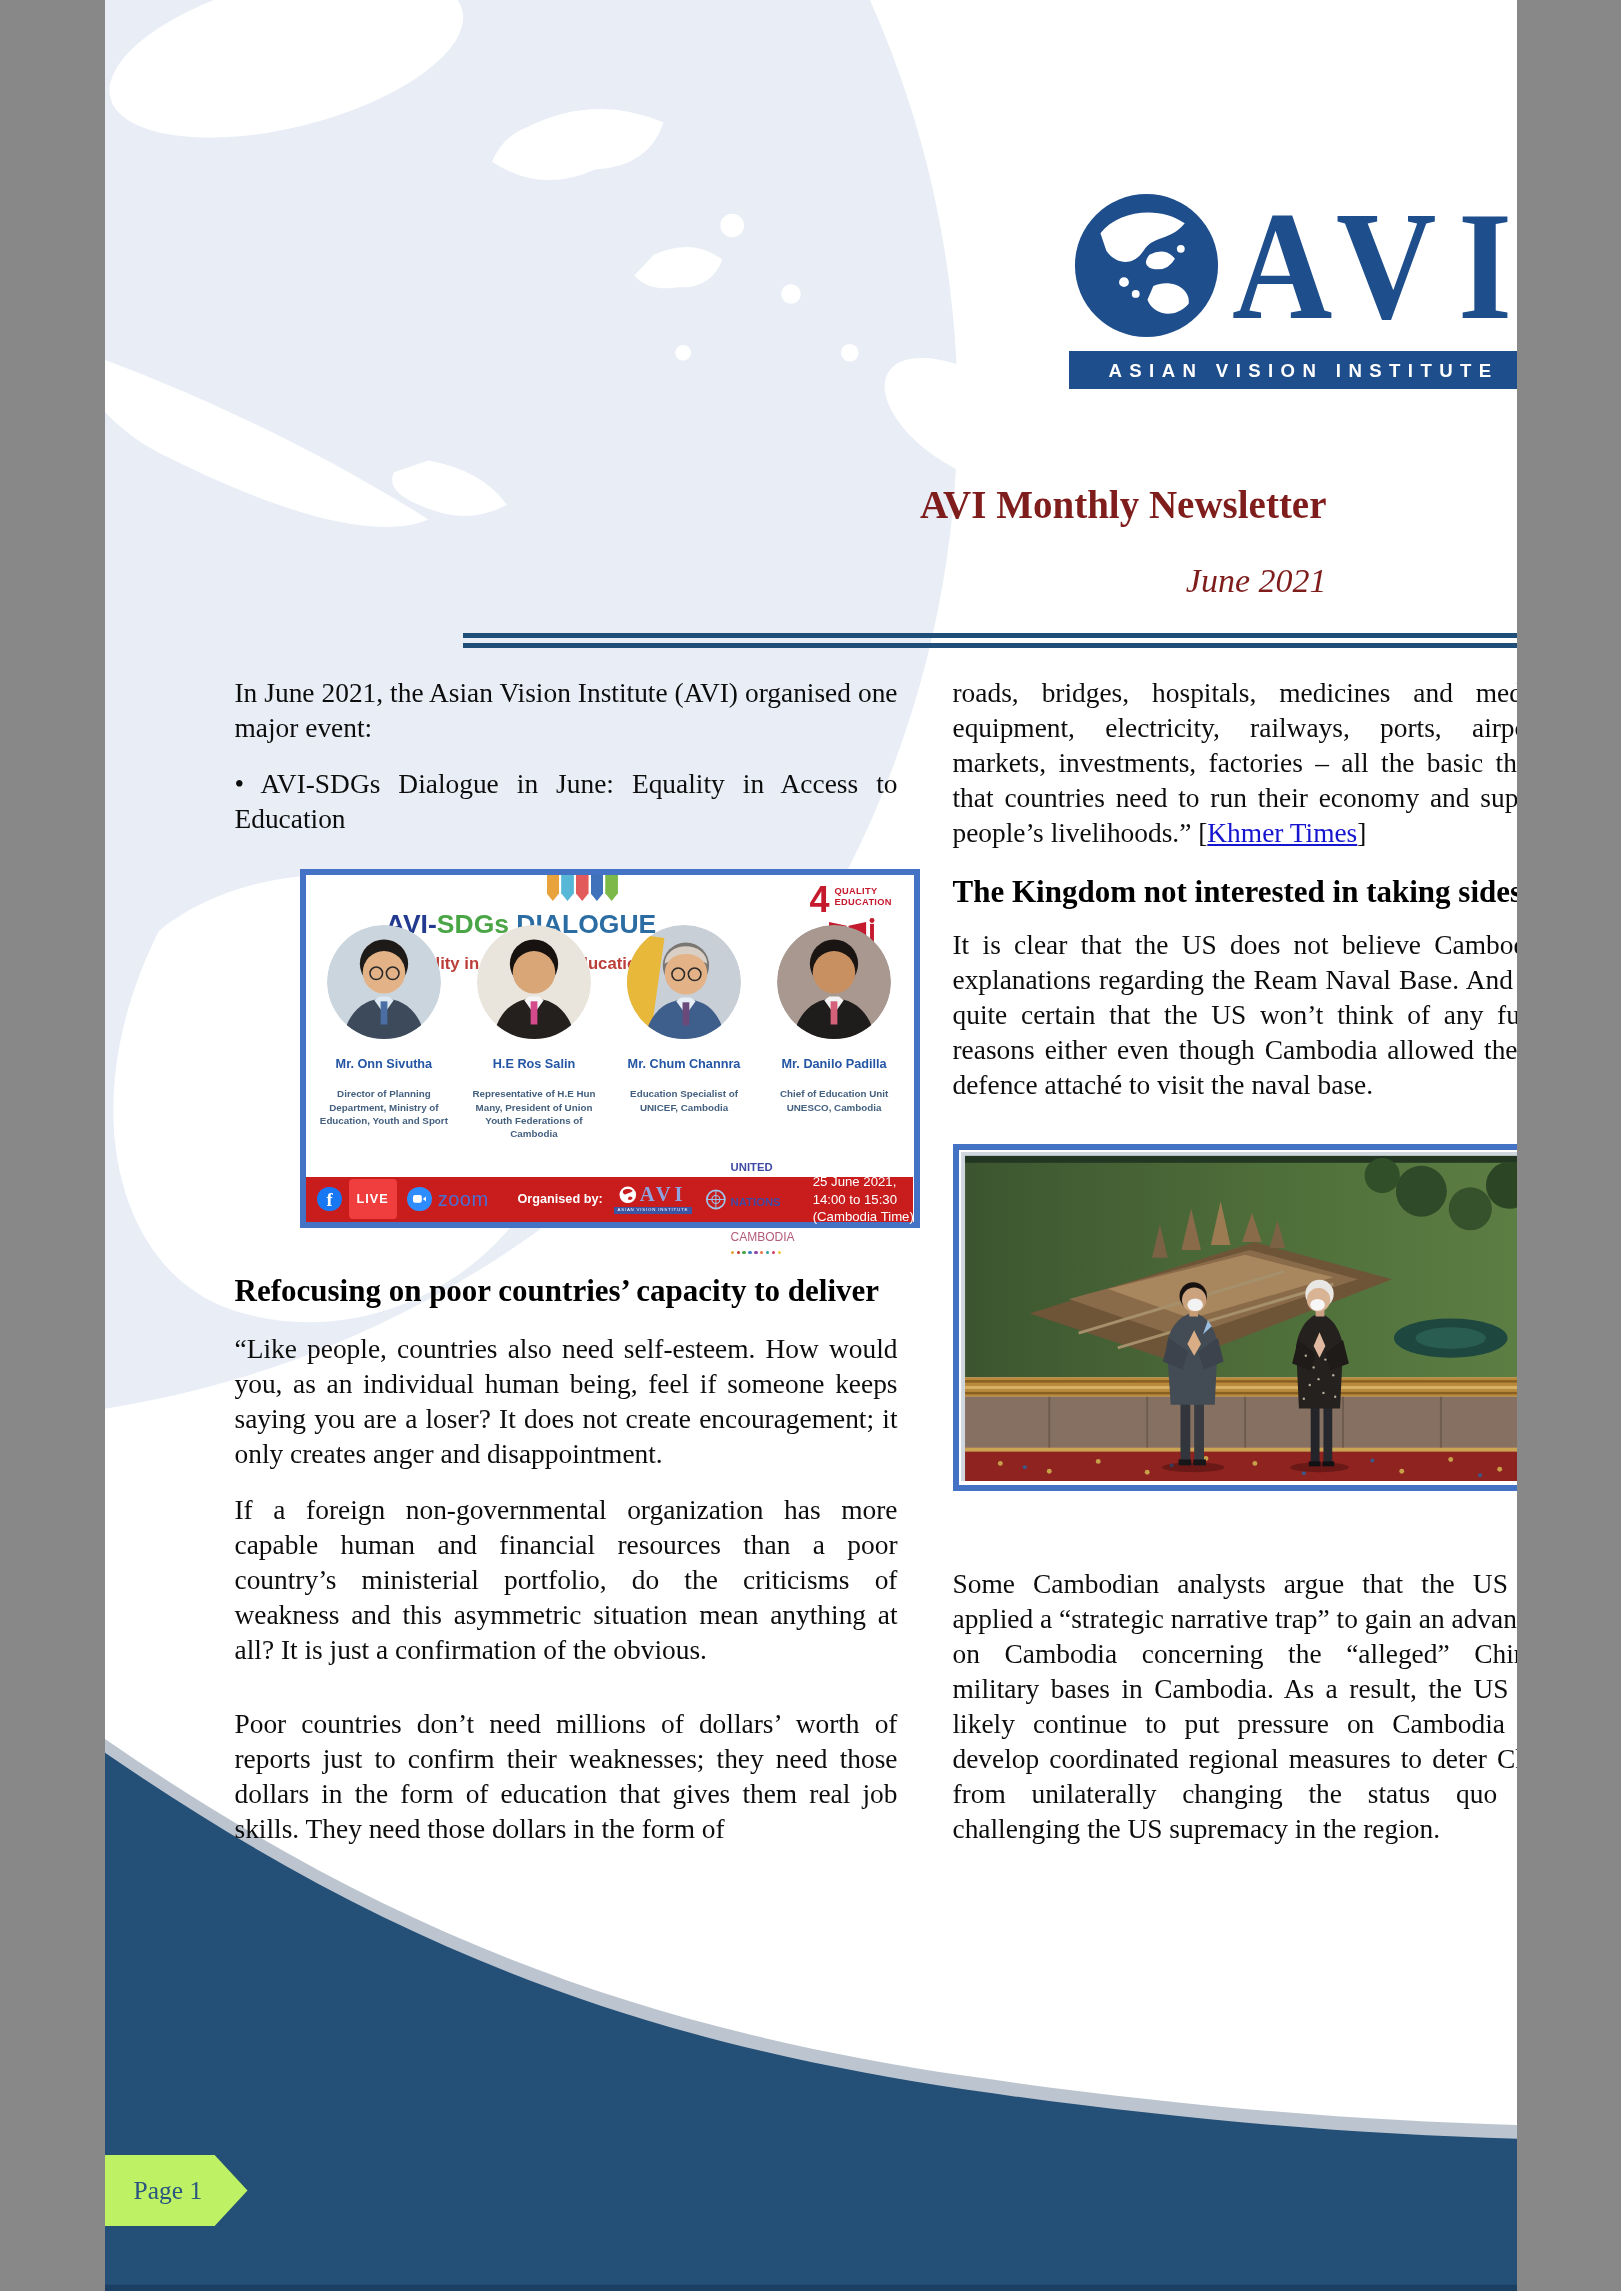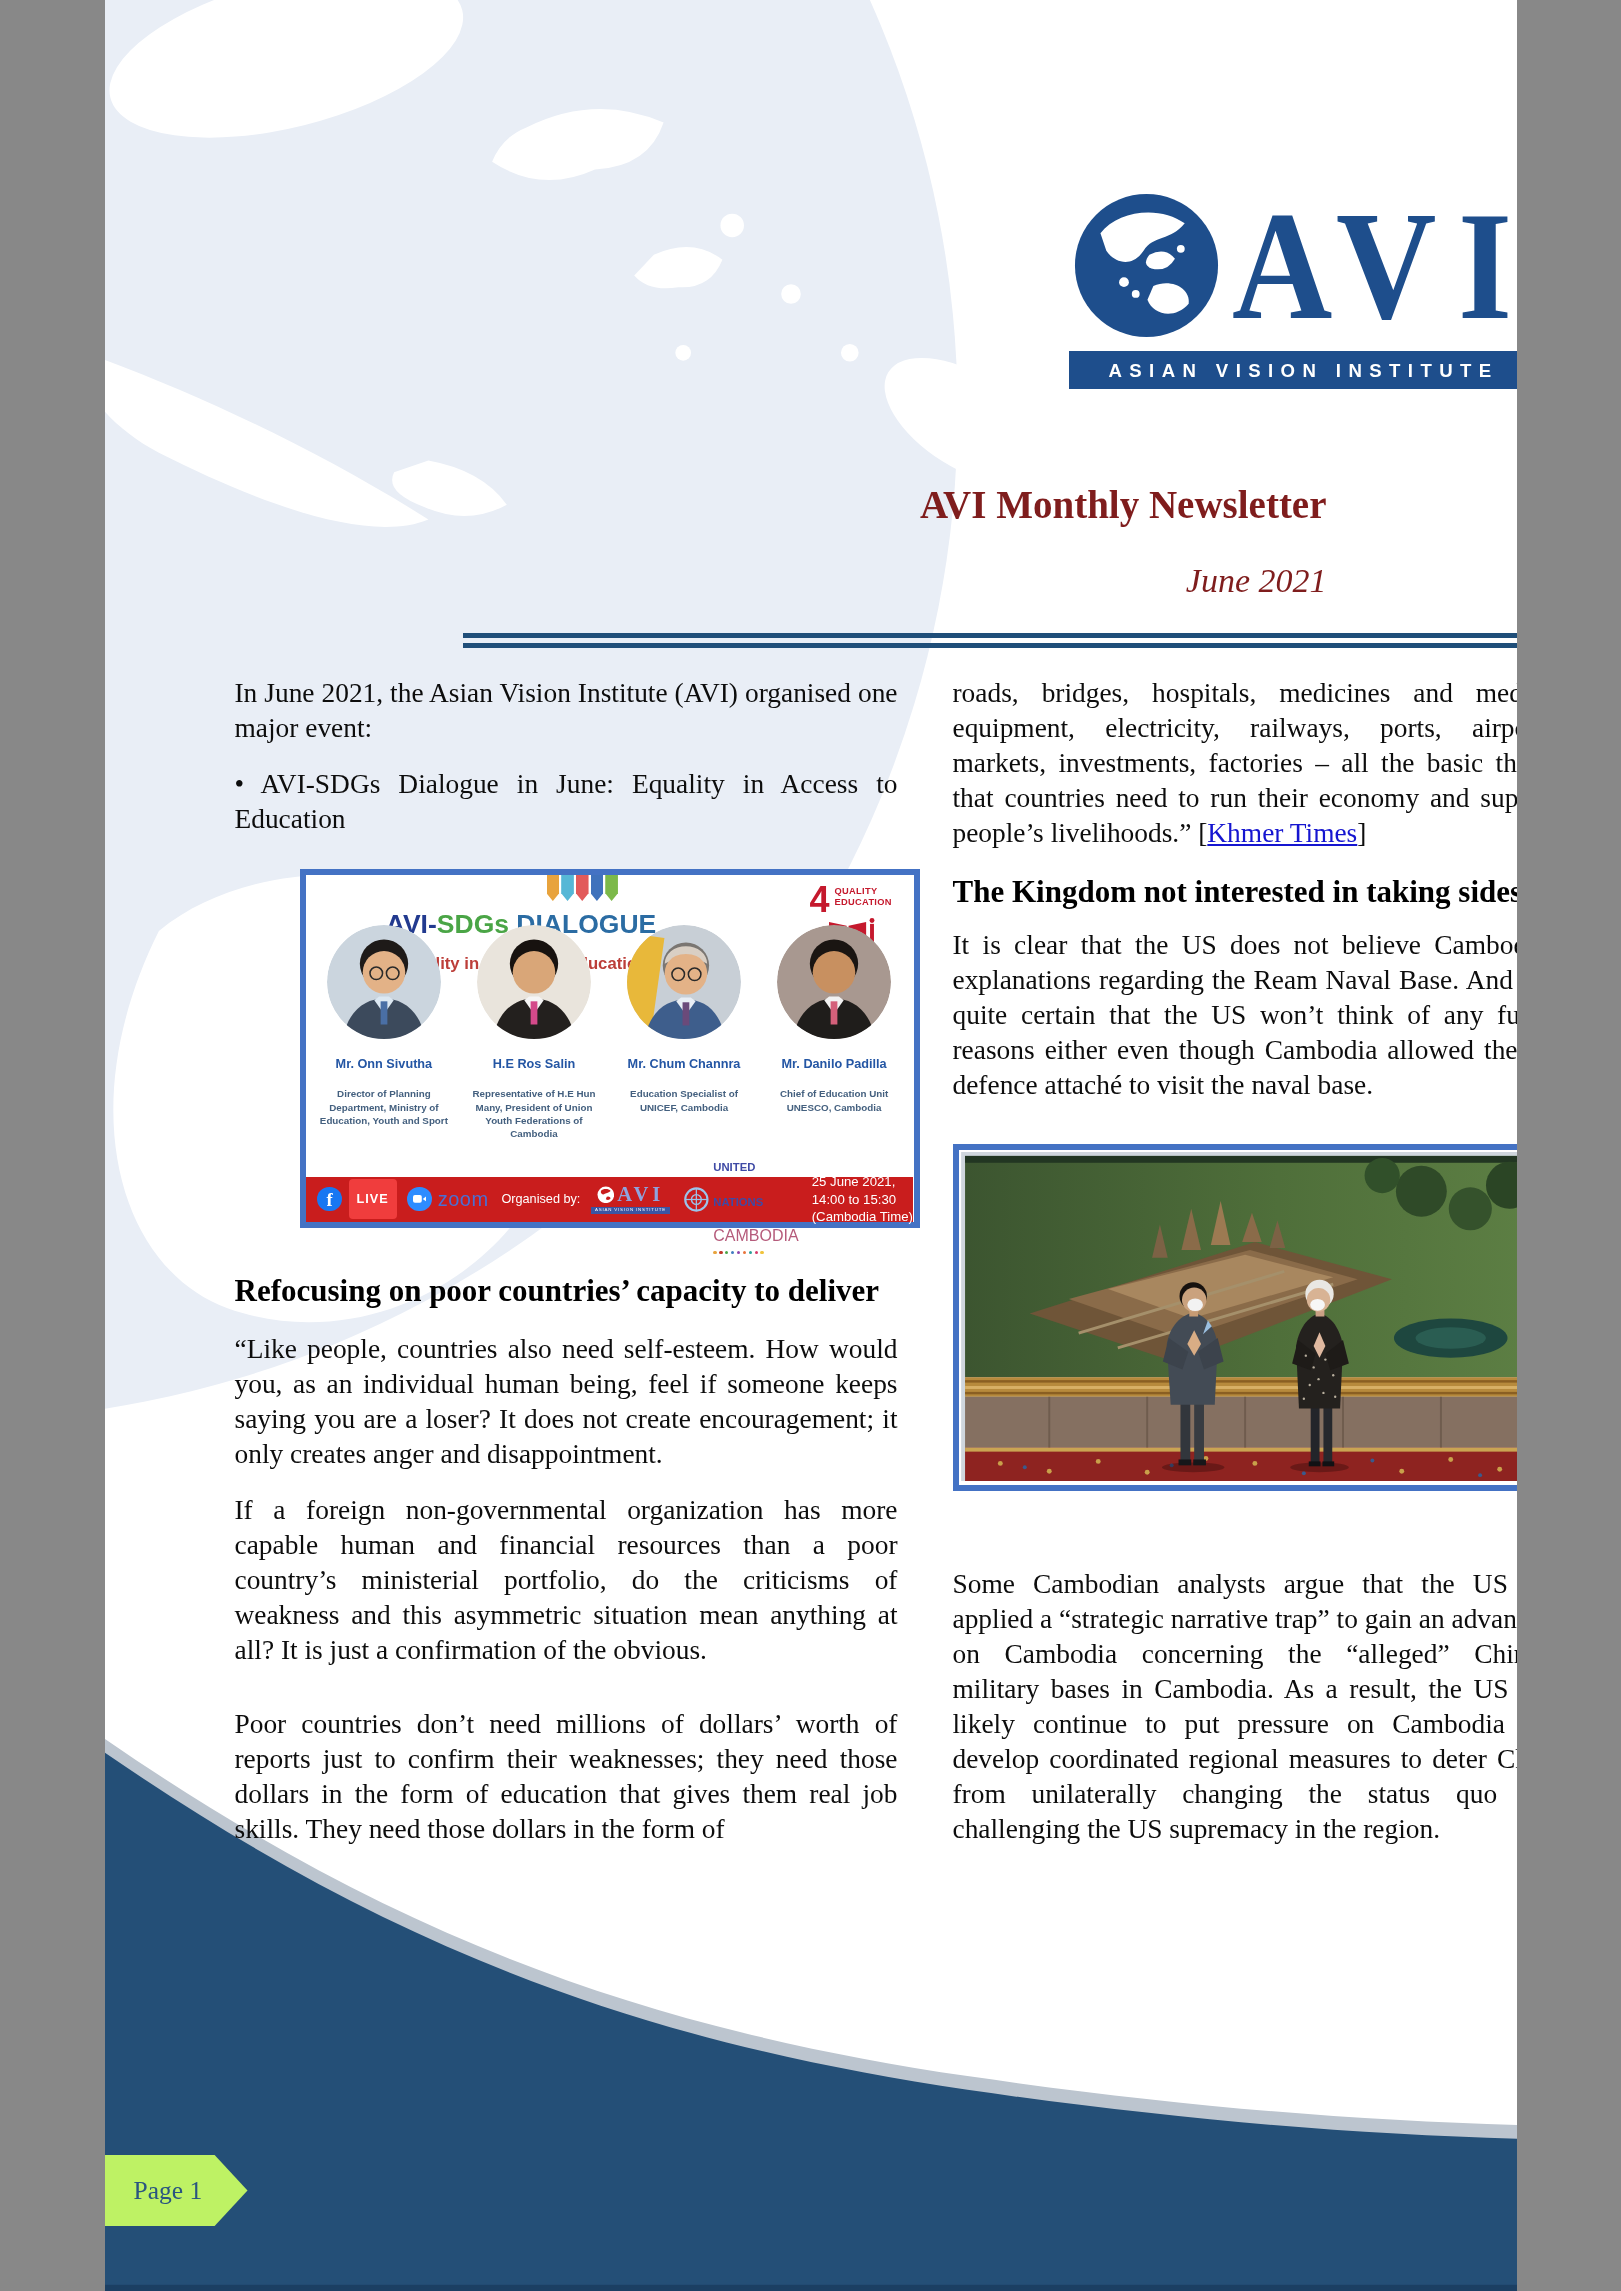--- a/index.html
+++ b/index.html
@@ -49,28 +49,28 @@
   .avatar{width:114px;height:114px;margin:0 auto;border-radius:50%;overflow:hidden;}
   .spk-name{margin-top:8.8px;color:#2456A4;font-weight:bold;font-size:12.7px;}
   .spk-role{margin-top:4.9px;color:#44607F;font-size:9.8px;line-height:1.35;font-weight:bold;padding:0 3.9px;}
   .b-footer{position:absolute;left:0;bottom:0;width:607px;height:45px;background:#C91D1D;display:flex;
         align-items:center;gap:10.8px;padding:0 11.8px;box-sizing:border-box;color:#fff;}
   .fbc{width:24.5px;height:24.5px;border-radius:50%;background:#1877F2;color:#fff;display:flex;align-items:center;
         justify-content:center;font-family:"Liberation Serif",serif;font-weight:bold;font-size:18.6px;flex:0 0 auto;}
   .live{background:#F03D3D;border-radius:3.9px;padding:2.9px 7.8px;font-weight:bold;font-size:12.7px;letter-spacing:1px;margin-left:-3.9px;}
   .zc{width:24.5px;height:24.5px;border-radius:50%;background:#2D8CFF;display:flex;align-items:center;justify-content:center;flex:0 0 auto;}
   .ztxt{color:#4A6FD3;font-weight:normal;font-size:20px;margin-left:-4.9px;letter-spacing:0.5px;}
-  .orgby{font-size:12.7px;margin-left:2px;white-space:nowrap;}
+  .orgby{font-size:12.7px;margin-left:18px;white-space:nowrap;font-weight:bold;}
   .avi-mini{display:flex;flex-direction:column;align-items:center;line-height:1;}
   .avi-mini-row{display:flex;align-items:center;gap:2.9px;}
   .avi-mini-acr{font-family:"Liberation Serif",serif;font-weight:bold;font-size:20.6px;color:#8FA3DE;letter-spacing:3.9px;}
   .avi-mini-bar{margin-top:2px;background:#3B55A3;color:#fff;font-size:4.4px;letter-spacing:0.8px;padding:1.5px 3.9px;white-space:nowrap;}
   .un{display:flex;align-items:center;gap:4px;margin-left:2px;}
   .un-name{font-size:11.3px;font-weight:bold;color:#3F4AA5;line-height:1.15;}
-  .un-cty{font-size:16px;color:#B55B7B;line-height:1.2;}
+  .un-cty{font-size:12px;color:#B55B7B;line-height:1.2;}
   .un-dots{display:flex;gap:2.5px;margin-top:2px;}
   .un-dots i{width:3.4px;height:3.4px;border-radius:50%;display:block;}
   .b-date{margin-left:auto;font-size:13.2px;line-height:1.3;text-align:left;white-space:nowrap;}
 
   
   .photo{position:relative;margin:41px 0 0 0;width:596px;height:347px;border:6.9px solid #4472C4;
         background:#fff;box-sizing:border-box;}
   .photo svg{display:block;margin:2px;}
   p.after-photo{margin-top:76px;}
 

